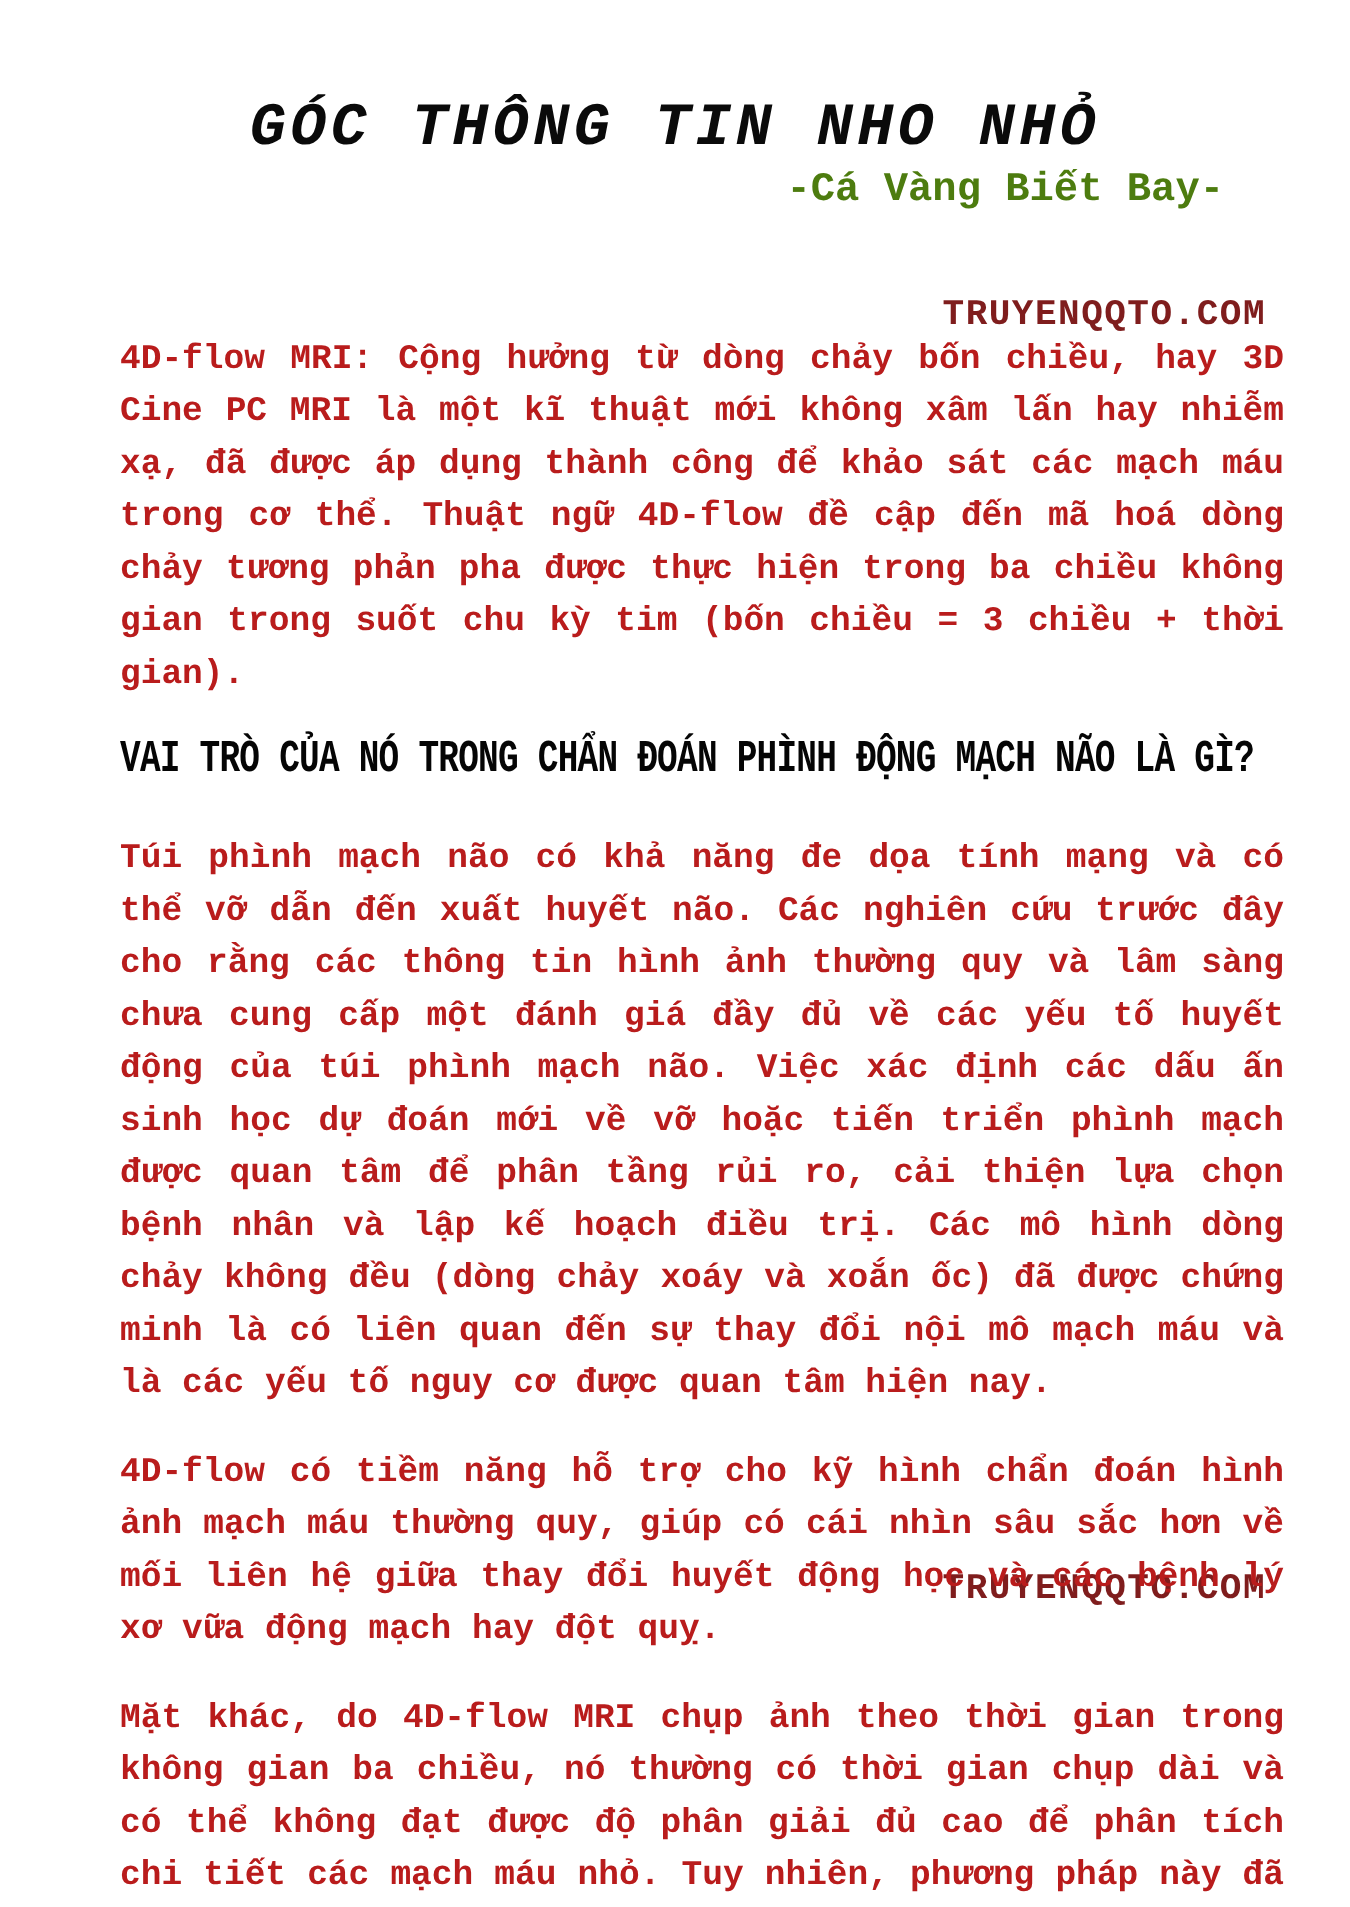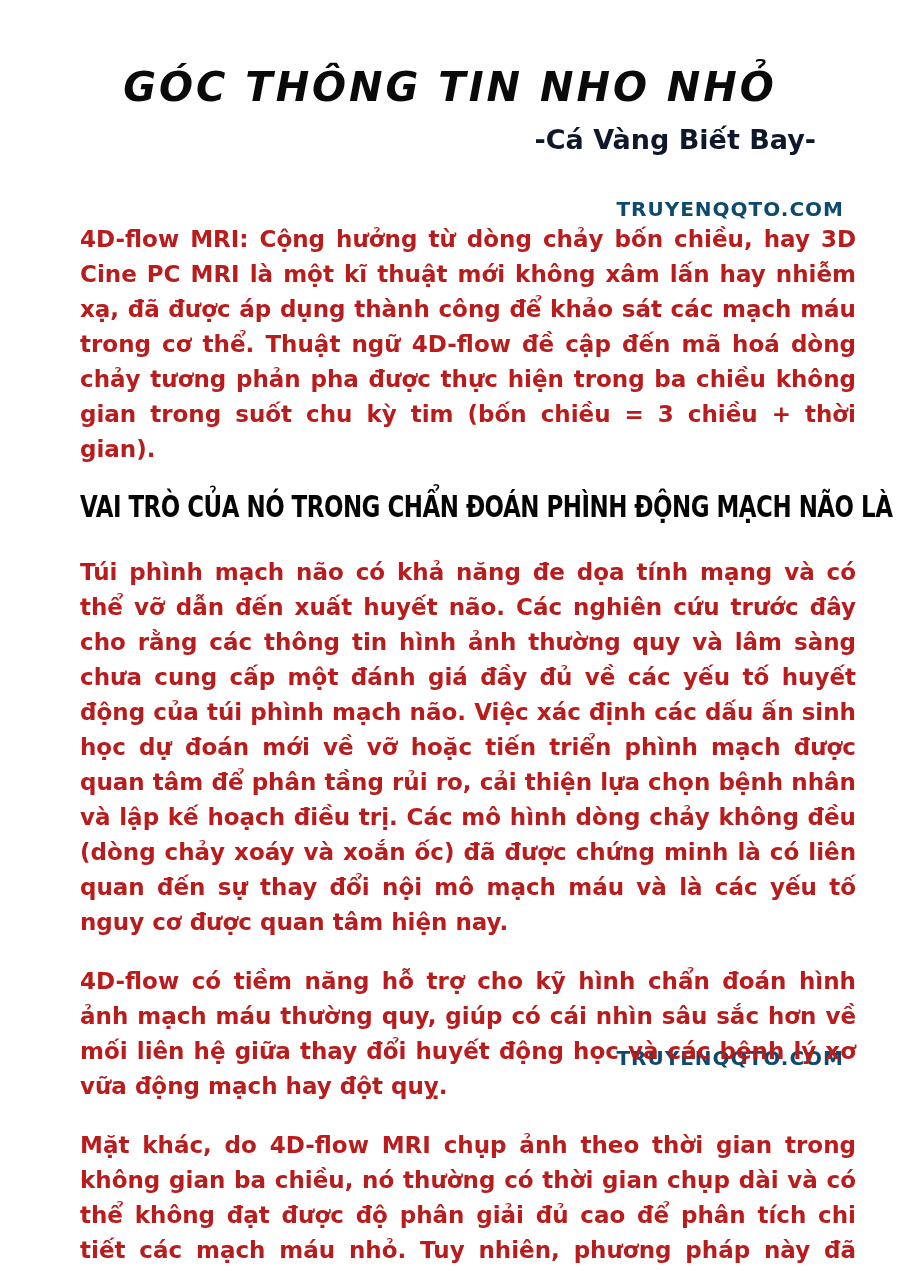--- a/index.html
+++ b/index.html
@@ -8,51 +8,52 @@
   body { font-family: "DejaVu Sans", sans-serif; }
 
   .page {
     position: relative;
     width: 900px;
     height: 1271px;
     background: #ffffff;
     color: #0d0d0d;
     overflow: hidden;
     margin: 0 auto;
+    font-family: Liberation Mono, monospace;
   }
 
   .title {
     position: absolute;
     top: 64px;
     left: 0;
     width: 100%;
     text-align: center;
     font-size: 40px;
     font-weight: bold;
     font-style: italic;
     letter-spacing: 3px;
     color: #0a0a0a;
     white-space: nowrap;
   }
 
   .author {
     position: absolute;
-    top: 124px;
+    top: 112px;
     right: 84px;
     font-size: 27px;
     font-weight: bold;
-    color: #0f172a;
+    color: #4d7c0f;
   }
 
   .watermark {
     position: absolute;
-    font-size: 20px;
+    font-size: 24px;
     font-weight: bold;
     letter-spacing: 1px;
-    color: #0c4a6e;
+    color: #7f1d1d;
     z-index: 1;
     white-space: nowrap;
   }
   .wm-top    { top: 197px;  right: 56px; }
   .wm-bottom { top: 1046px; right: 56px; }
 
   .content {
     position: absolute;
     top: 222px;
     left: 80px;

